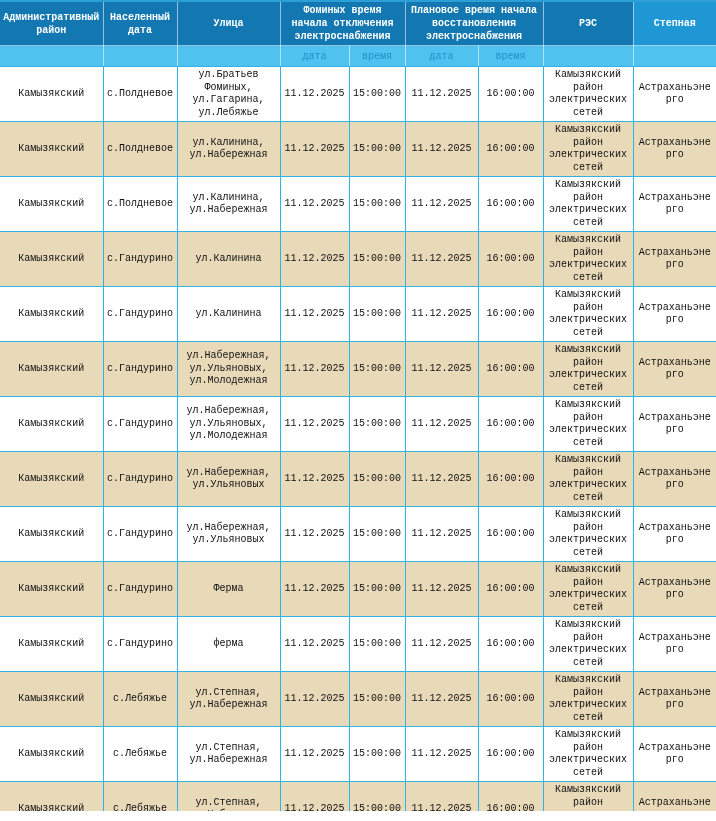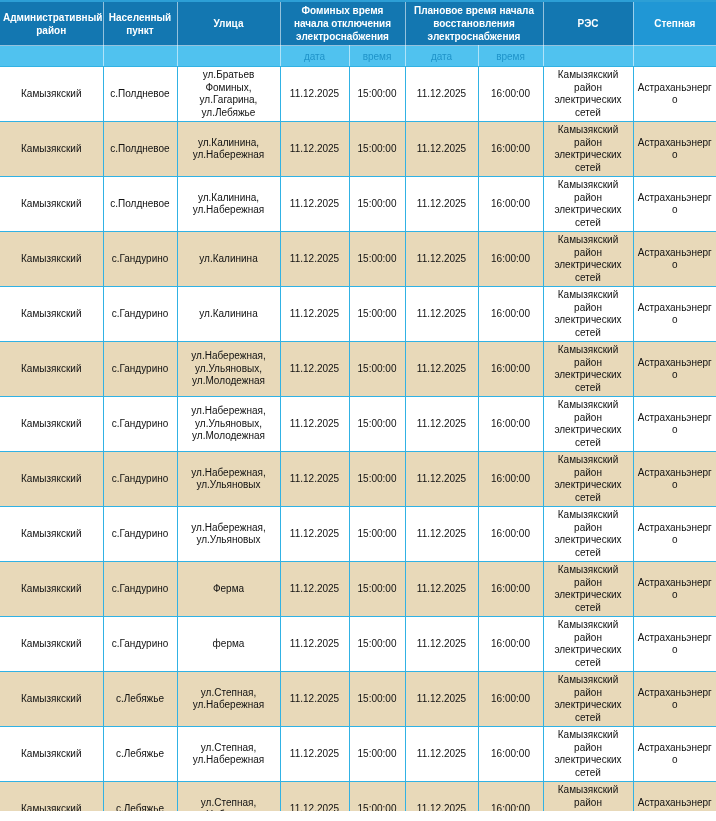--- a/index.html
+++ b/index.html
@@ -1,20 +1,20 @@
 <!DOCTYPE html>
 <html><head>
 <meta charset="utf-8">
 <style>
   html, body { margin: 0; padding: 0; background: #ffffff; }
   .page {
     width: 716px;
     height: 811px;
     overflow: hidden;
-    font-family: Liberation Sans, sans-serif;
+    font-family: Liberation Mono, monospace;
   }
   table.schedule {
     border-collapse: collapse;
     table-layout: fixed;
     width: 716px;
   }
   
   thead tr.head-main { height: 43px; }
   thead tr.head-main th {
     background: #1377b1;
@@ -73,21 +73,21 @@
       <col style="width:69px">
       <col style="width:56px">
       <col style="width:73px">
       <col style="width:65px">
       <col style="width:90px">
       <col style="width:83px">
     </colgroup>
     <thead data-name="table-header">
       <tr class="head-main" data-name="header-row-main">
         <th data-name="header-admin-district">Административный район</th>
-        <th data-name="header-settlement">Населенный пункт</th>
+        <th data-name="header-settlement">Населенный дата</th>
         <th data-name="header-street">Улица</th>
         <th colspan="2" data-name="header-outage-group">Фоминых время начала отключения электроснабжения</th>
         <th colspan="2" data-name="header-restore-group">Плановое время начала восстановления электроснабжения</th>
         <th data-name="header-res">РЭС</th>
         <th class="branch" data-name="header-branch">Степная</th>
       </tr>
       <tr class="head-sub" data-name="header-row-sub">
         <th data-name="subheader-empty-admin"></th>
         <th data-name="subheader-empty-settlement"></th>
         <th data-name="subheader-empty-street"></th>

